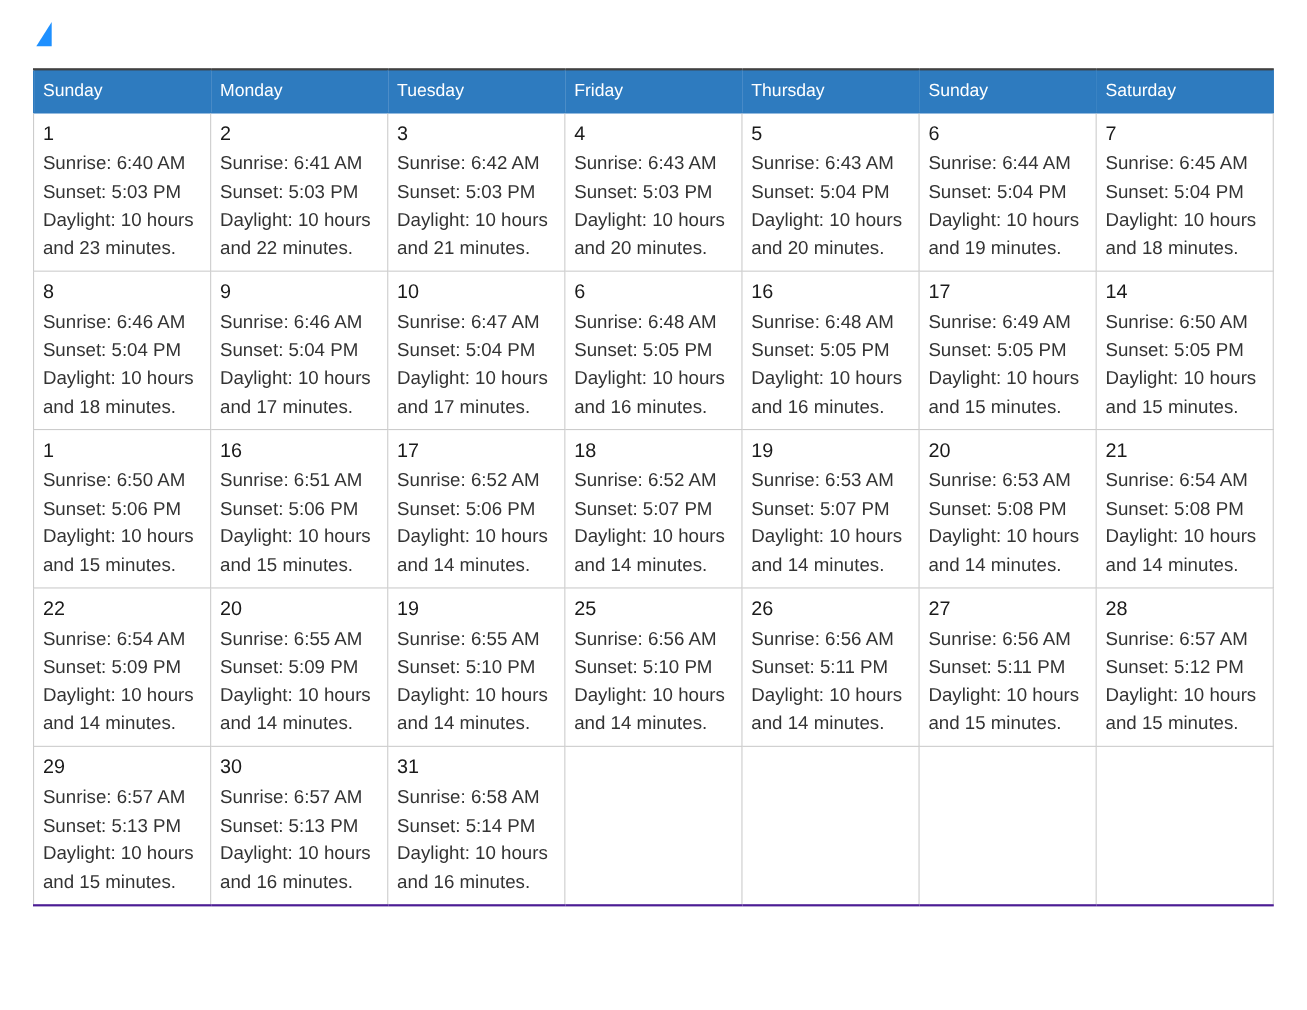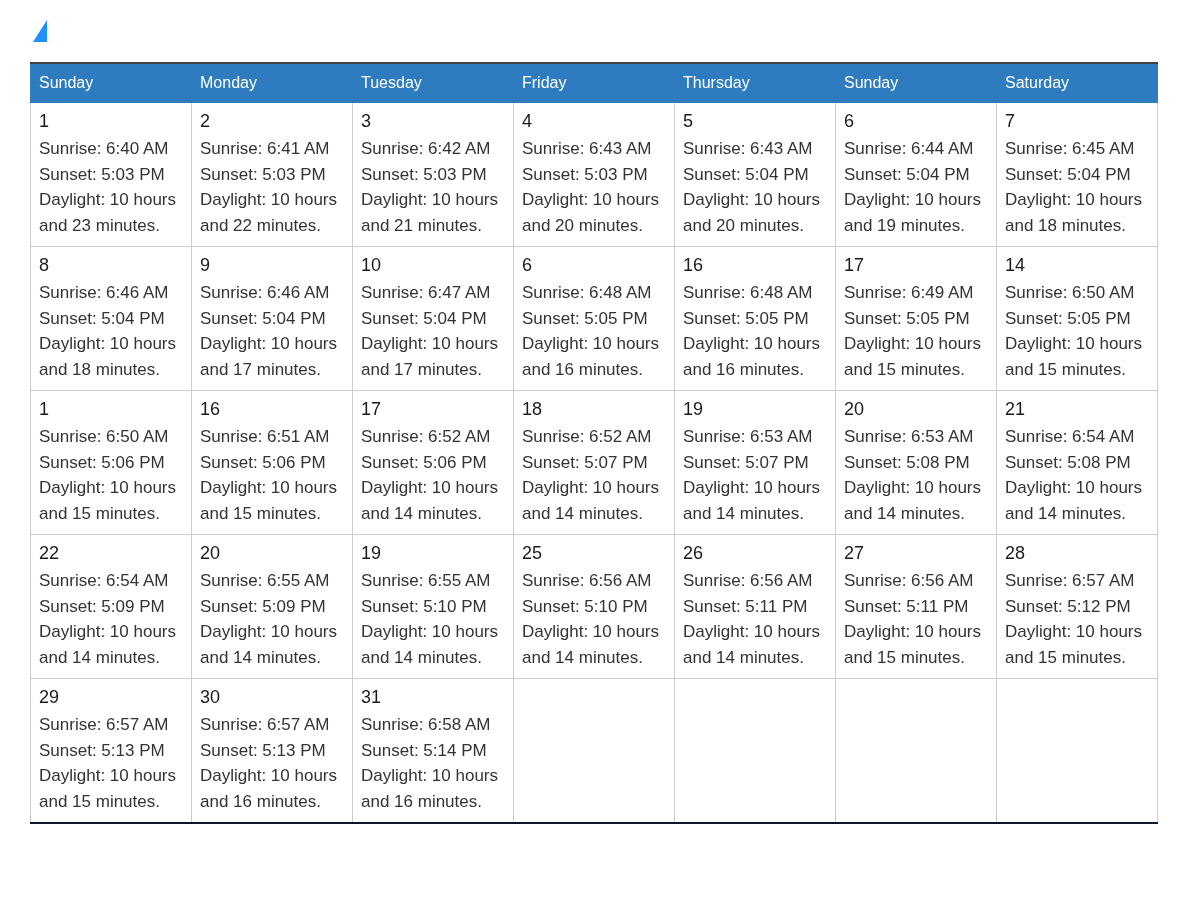--- a/index.html
+++ b/index.html
@@ -78,21 +78,21 @@
     }
     .day-info {
       font-size: 17px;
       color: #333;
       line-height: 1.5;
     }
     .empty-cell {
       background: #fff;
     }
     tr:last-child td {
-      border-bottom: 2px solid #0f172a;
+      border-bottom: 2px solid #4c1d95;
     }
     thead tr th {
       border-top: 2px solid #404040;
     }
     .logo-row {
       display: flex;
       align-items: baseline;
     }
   </style>
 </head>

